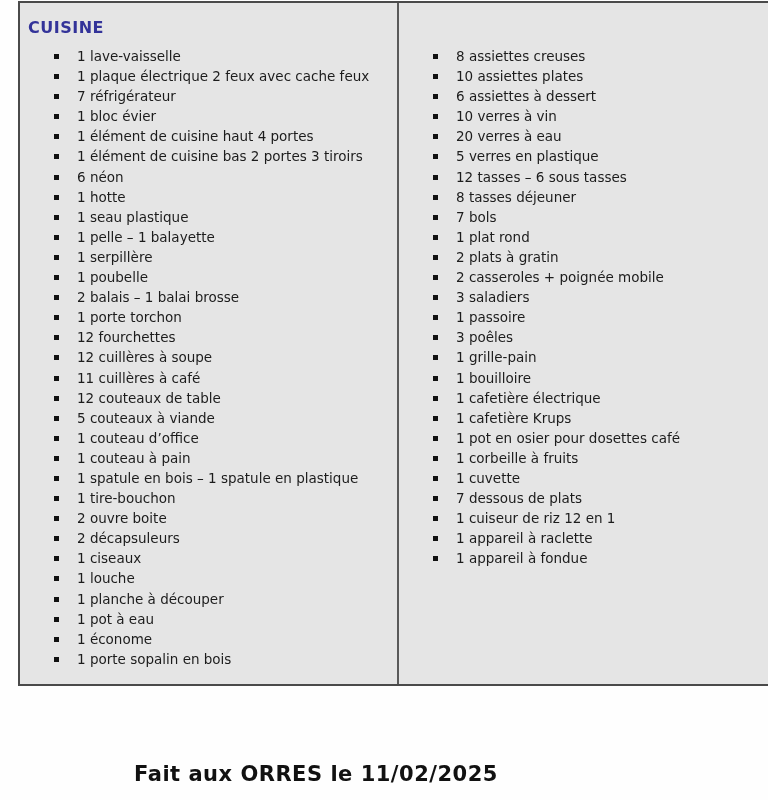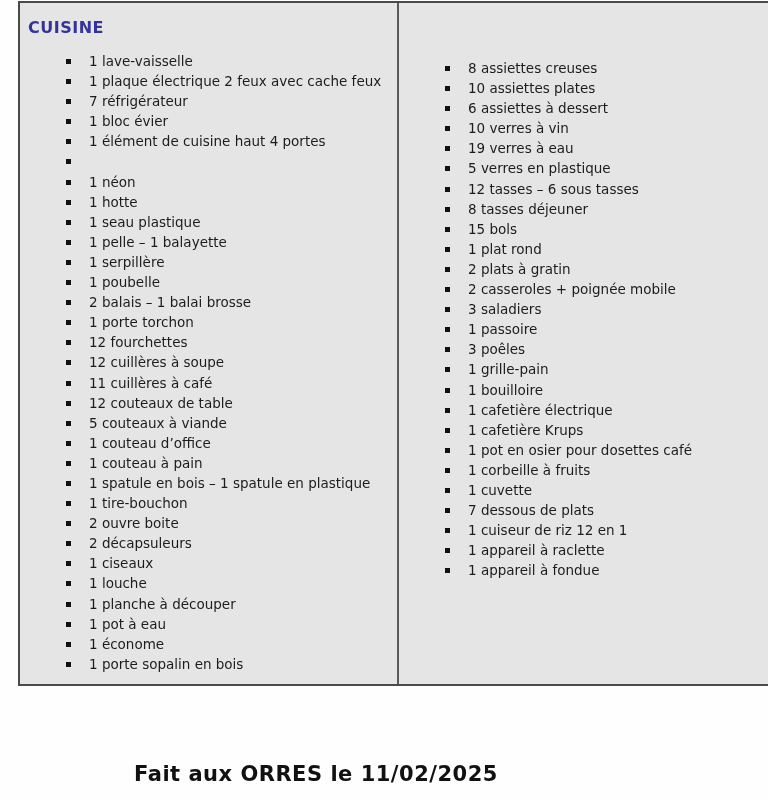--- a/index.html
+++ b/index.html
@@ -44,21 +44,21 @@
     font-weight: bold;
     color: #333399;
     letter-spacing: 0.5px;
     padding-left: 8px;
     height: 23px;
     line-height: 23px;
     margin-bottom: 7px;
   }
   .heading-spacer { height: 30px; }
   ul.item-list {
-    margin: 12px;
+    margin: 0;
     padding: 0 0 0 34px;
     list-style: none;
   }
   ul.item-list li {
     height: 20.1px;
     line-height: 20.1px;
     font-size: 13.5px;
     white-space: nowrap;
     color: #1c1c1c;
   }
@@ -90,22 +90,22 @@
   <div class="inv-table">
 
     <div class="cell cell-left">
       <div class="heading">CUISINE</div>
       <ul class="item-list">
           <li><span class="bullet"></span><span>1 lave-vaisselle</span></li>
           <li><span class="bullet"></span><span>1 plaque électrique 2 feux avec cache feux</span></li>
           <li><span class="bullet"></span><span>7 réfrigérateur</span></li>
           <li><span class="bullet"></span><span>1 bloc évier</span></li>
           <li><span class="bullet"></span><span>1 élément de cuisine haut 4 portes</span></li>
-          <li><span class="bullet"></span></li>
-          <li><span class="bullet"></span><span>1 néon</span></li>
+          <li><span class="bullet"></span><span>1 élément de cuisine bas 2 portes 3 tiroirs</span></li>
+          <li><span class="bullet"></span><span>6 néon</span></li>
           <li><span class="bullet"></span><span>1 hotte</span></li>
           <li><span class="bullet"></span><span>1 seau plastique</span></li>
           <li><span class="bullet"></span><span>1 pelle – 1 balayette</span></li>
           <li><span class="bullet"></span><span>1 serpillère</span></li>
           <li><span class="bullet"></span><span>1 poubelle</span></li>
           <li><span class="bullet"></span><span>2 balais – 1 balai brosse</span></li>
           <li><span class="bullet"></span><span>1 porte torchon</span></li>
           <li><span class="bullet"></span><span>12 fourchettes</span></li>
           <li><span class="bullet"></span><span>12 cuillères à soupe</span></li>
           <li><span class="bullet"></span><span>11 cuillères à café</span></li>
@@ -126,25 +126,25 @@
         </ul>
     </div>
 
     <div class="cell cell-right">
       <div class="heading-spacer"></div>
       <ul class="item-list">
           <li><span class="bullet"></span><span>8 assiettes creuses</span></li>
           <li><span class="bullet"></span><span>10 assiettes plates</span></li>
           <li><span class="bullet"></span><span>6 assiettes à dessert</span></li>
           <li><span class="bullet"></span><span>10 verres à vin</span></li>
-          <li><span class="bullet"></span><span>19 verres à eau</span></li>
+          <li><span class="bullet"></span><span>20 verres à eau</span></li>
           <li><span class="bullet"></span><span>5 verres en plastique</span></li>
           <li><span class="bullet"></span><span>12 tasses – 6 sous tasses</span></li>
           <li><span class="bullet"></span><span>8 tasses déjeuner</span></li>
-          <li><span class="bullet"></span><span>15 bols</span></li>
+          <li><span class="bullet"></span><span>7 bols</span></li>
           <li><span class="bullet"></span><span>1 plat rond</span></li>
           <li><span class="bullet"></span><span>2 plats à gratin</span></li>
           <li><span class="bullet"></span><span>2 casseroles + poignée mobile</span></li>
           <li><span class="bullet"></span><span>3 saladiers</span></li>
           <li><span class="bullet"></span><span>1 passoire</span></li>
           <li><span class="bullet"></span><span>3 poêles</span></li>
           <li><span class="bullet"></span><span>1 grille-pain</span></li>
           <li><span class="bullet"></span><span>1 bouilloire</span></li>
           <li><span class="bullet"></span><span>1 cafetière électrique</span></li>
           <li><span class="bullet"></span><span>1 cafetière Krups</span></li>

